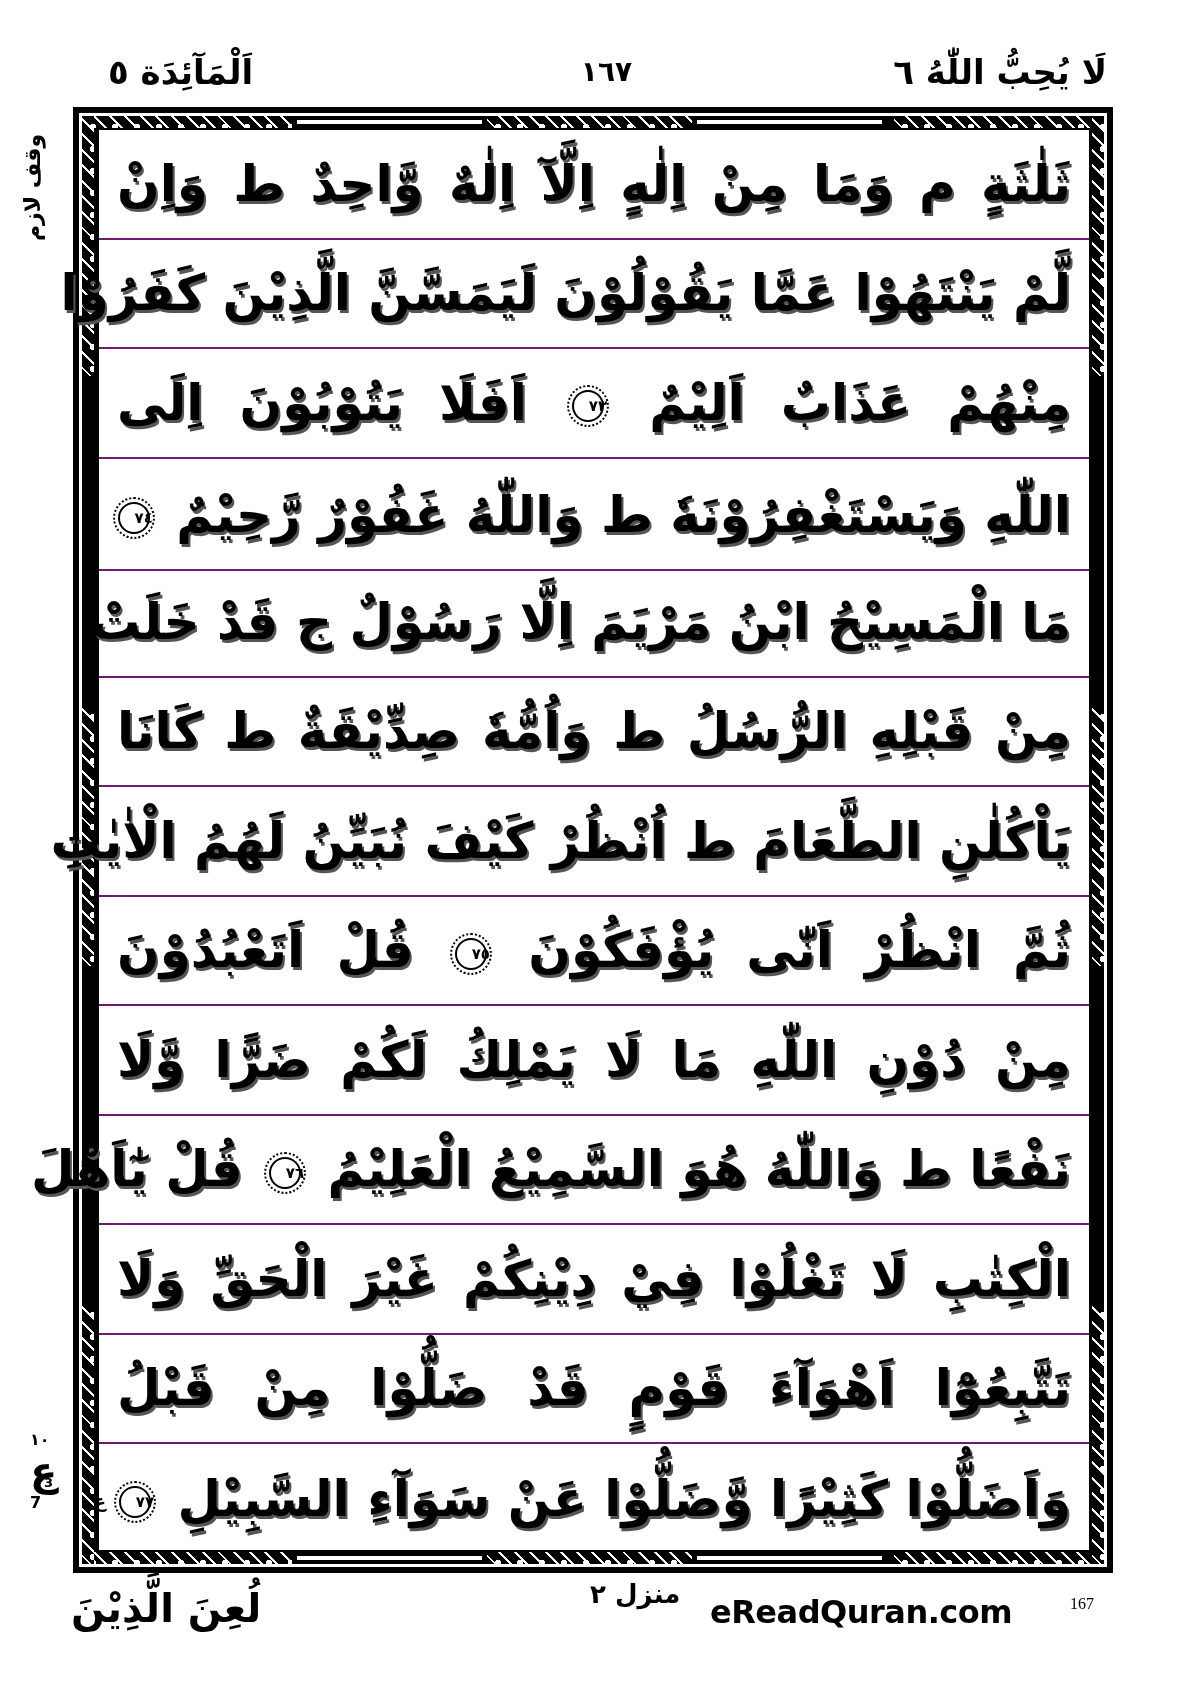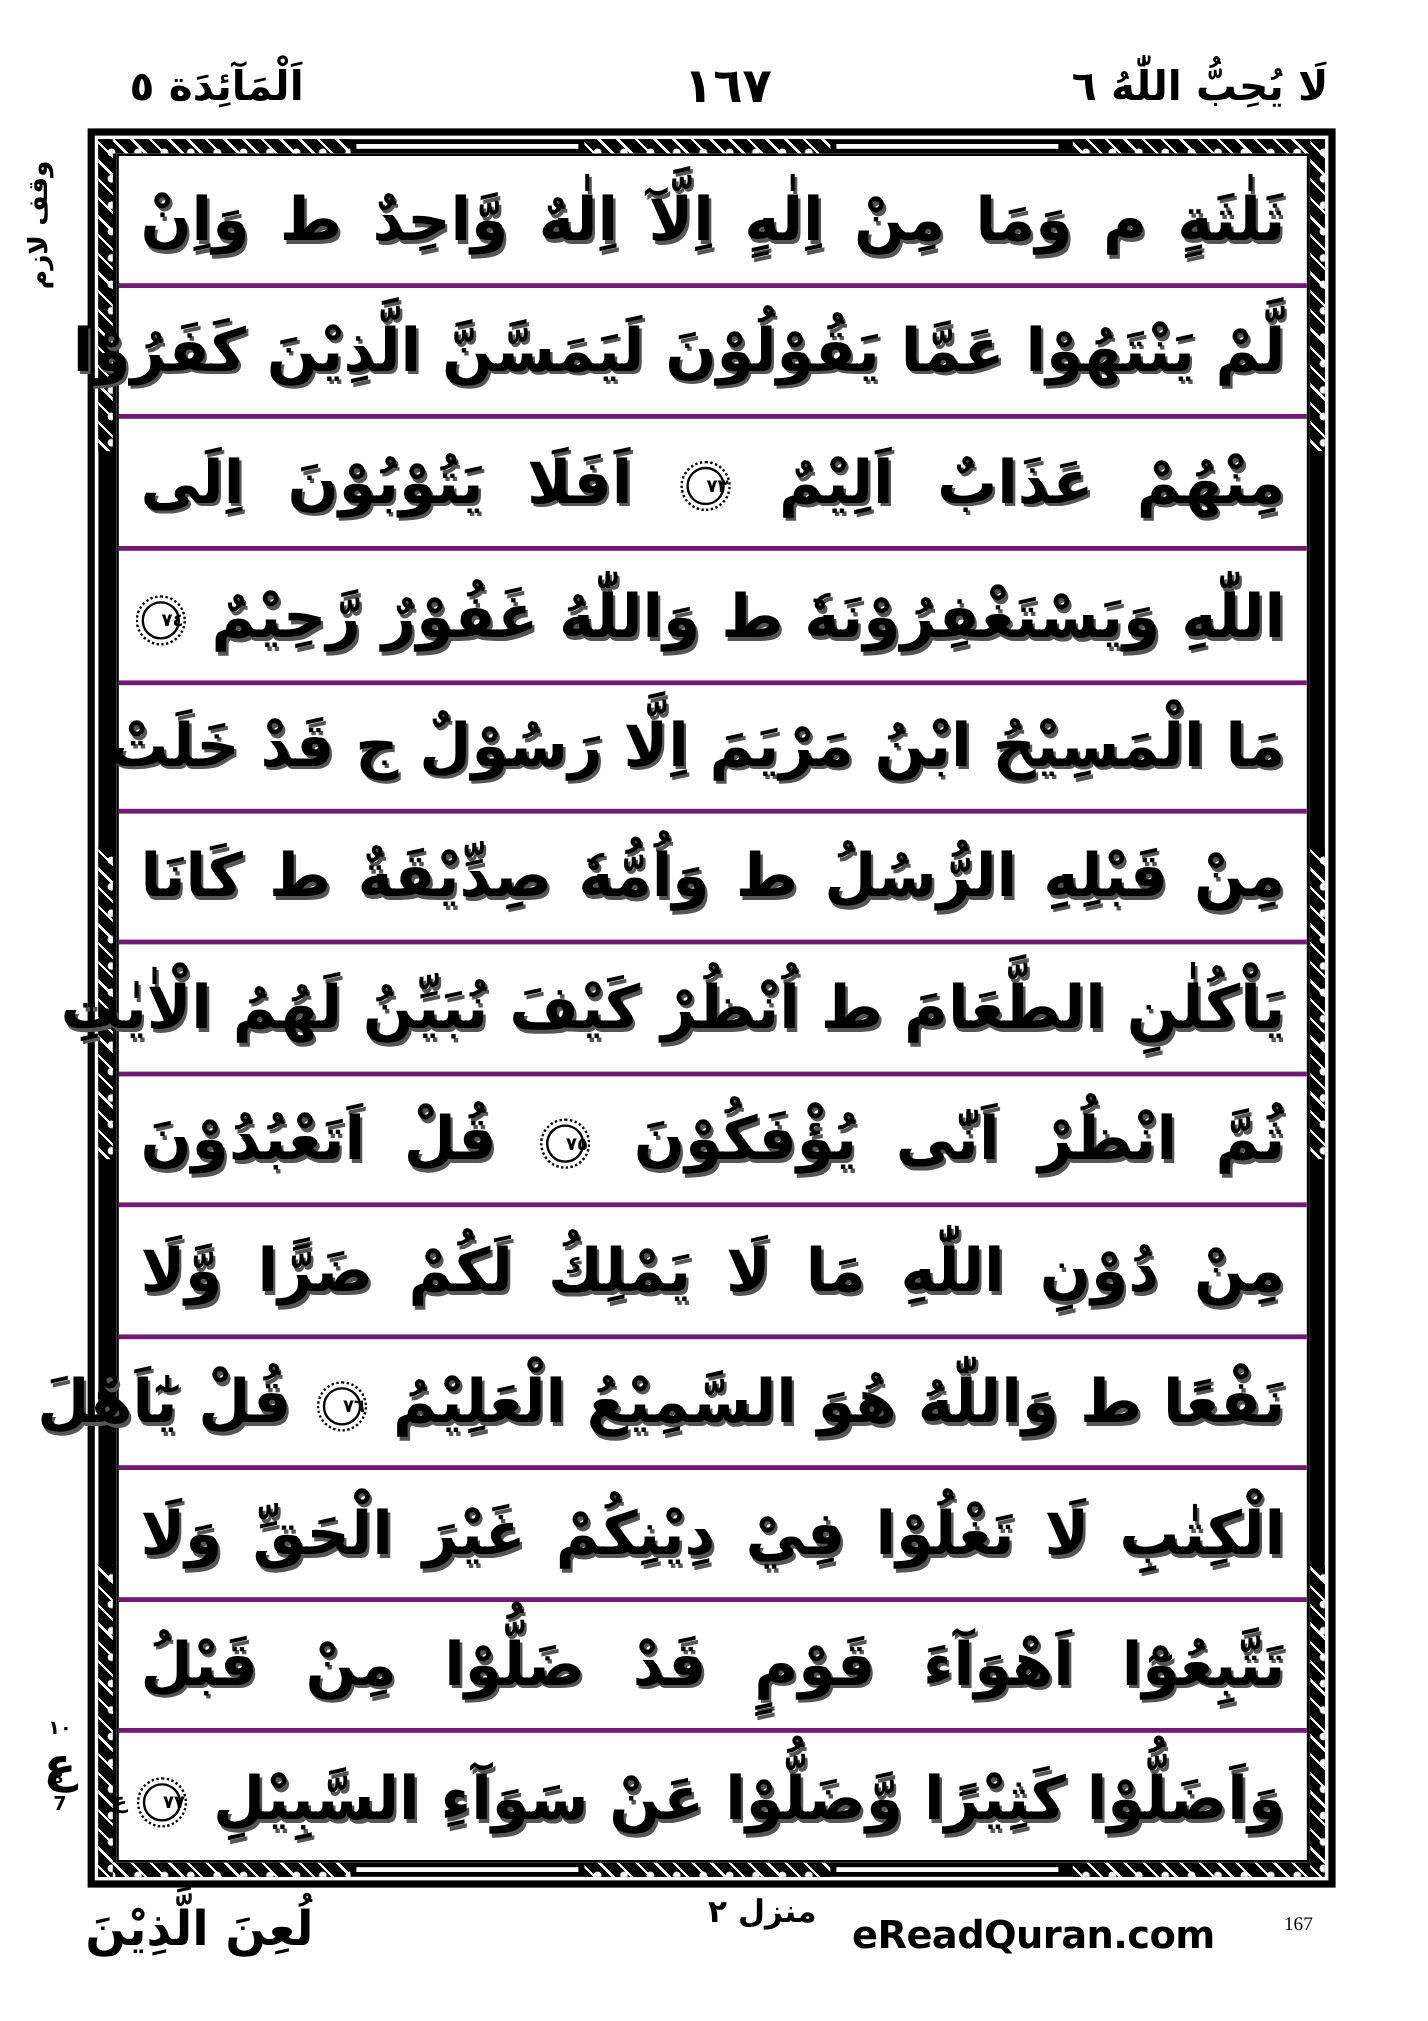--- a/index.html
+++ b/index.html
@@ -3,55 +3,55 @@
 <meta charset="utf-8">
 <style>
   html, body { margin:0; padding:0; background:#ffffff; }
   body { width:1190px; height:1684px; position:relative; overflow:hidden;
          font-family:"DejaVu Sans", sans-serif; color:#000; }
 
   .header { position:absolute; top:42px; left:70px; width:1045px; height:60px; }
   .hdr { position:absolute; top:0; font-family:"DejaVu Sans", sans-serif; font-weight:bold;
          font-size:34px; line-height:60px; direction:rtl; white-space:nowrap;margin-left:28px; }
   .hdr-left { left:10px; }
-  .hdr-center { left:0; right:0; text-align:center; font-size:40px; }
+  .hdr-center { left:0; right:0; text-align:center; font-size:28px; }
   .hdr-right { right:8px; }
 
   
   .frame { position:absolute; left:73px; top:107px; width:1040px; height:1466px;
            background:#000; box-sizing:border-box; }
   .frame-inner-white { position:absolute; left:6px; top:6px; right:6px; bottom:6px; background:#fff; }
   .frame-band { position:absolute; left:9px; top:9px; right:9px; bottom:9px; background:#000; }
   
   .orn { position:absolute; background:
          radial-gradient(circle at 50% 50%, #fff 0 3px, transparent 3.5px) 0 0/22px 22px,
          repeating-linear-gradient(45deg, #000 0 5px, #fff 5px 7px, #000 7px 11px);
   }
   .bar { position:absolute; background:#fff; }
   .content { position:absolute; left:97px; top:128px; width:994px; height:1424px; background:#fff;
              border:2px solid #000; box-sizing:border-box; }
 
-  .row { position:absolute; left:0; right:0; height:109.5px; border-bottom:4px solid #701a75;
+  .row { position:absolute; left:0; right:0; height:109.5px; border-bottom:2px solid #701a75;
          box-sizing:border-box; display:flex; align-items:center; justify-content:space-between;
          direction:rtl; padding:0 18px; }
   .row:last-child { border-bottom:none; }
   .line-text { font-family:"DejaVu Sans", sans-serif; font-weight:bold; font-size:50px;
                line-height:1; white-space:nowrap; width:100%; text-align:justify;
                text-align-last:justify; direction:rtl; text-shadow:2px 3px 0 #555; }
 
   .ayah { display:inline-block; width:38px; height:38px; border-radius:50%;
           border:2px dotted #000; outline:2px solid #000; outline-offset:-7px;
           font-size:15px; line-height:38px; text-align:center; vertical-align:middle;
           text-shadow:none; font-weight:bold; margin:0 4px; }
   .waqf { font-size:18px; vertical-align:middle; text-shadow:none; margin:0 4px; }
 
   .margin-left-top { position:absolute; left:20px; top:125px; width:40px; height:125px;
                      writing-mode:vertical-rl; transform:rotate(180deg); font-size:22px; font-weight:bold;
                      text-align:center; direction:rtl; }
-  .ruku { position:absolute; left:30px; top:1430px; width:40px; text-align:center; font-weight:bold; }
+  .ruku { position:absolute; left:30px; top:1430px; width:40px; text-align:left; font-weight:bold; }
   .ruku .n { font-size:16px; display:block; }
   .ruku .ain { font-size:40px; display:block; line-height:44px; position:relative; }
   .ruku .ain small { position:absolute; left:14px; top:12px; font-size:13px; }
 
   .footer { position:absolute; top:1585px; left:70px; width:1045px; height:60px; }
   .ftr-left { position:absolute; left:1px; top:0; font-size:40px; font-weight:bold; direction:rtl; }
   .ftr-manzil { position:absolute; left:520px; top:-6px; font-size:26px; font-weight:bold; direction:rtl; }
   .ftr-site { position:absolute; left:640px; top:8px; font-family:"DejaVu Sans", sans-serif;
               font-weight:bold; font-size:32px; letter-spacing:-0.5px; }
   .ftr-page { position:absolute; left:1000px; top:10px; font-family:"Liberation Serif", serif; font-size:16px; }

